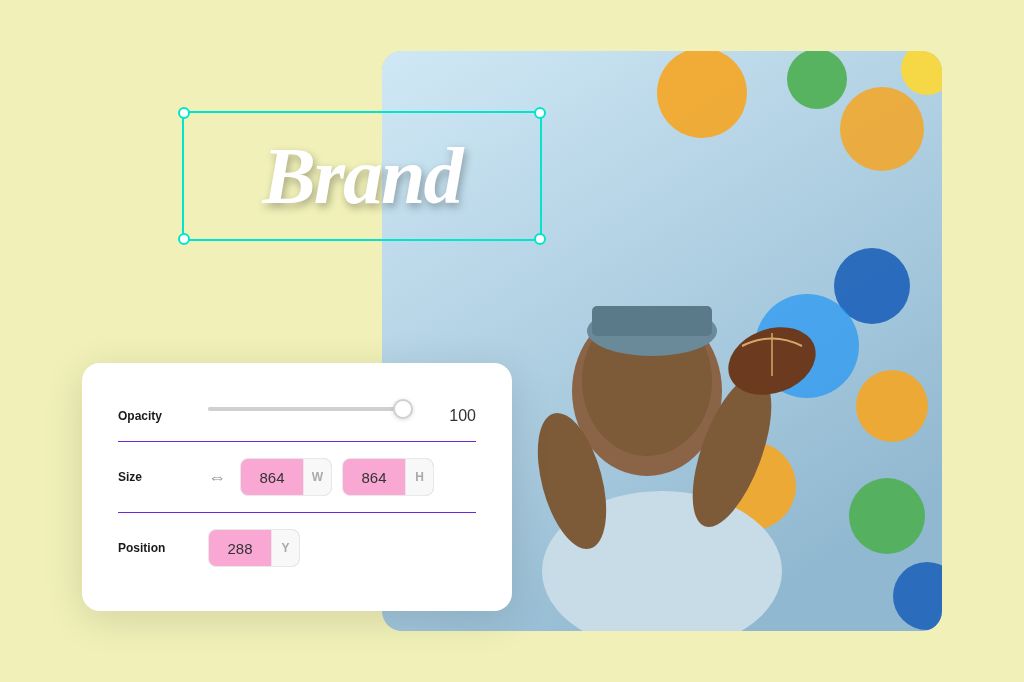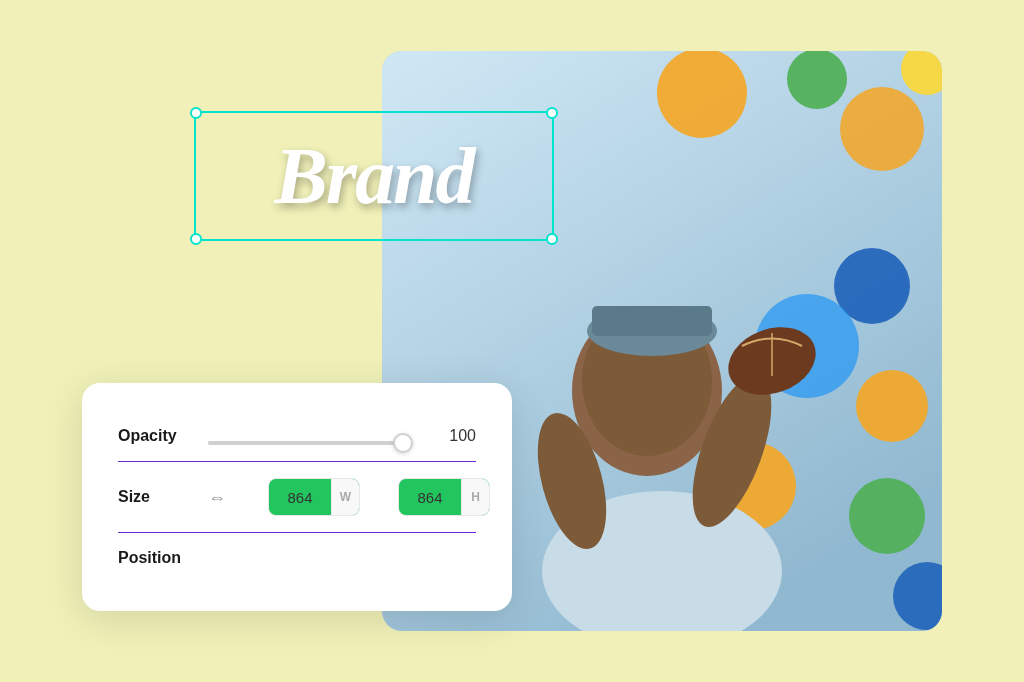--- a/index.html
+++ b/index.html
@@ -30,21 +30,21 @@
       height: 580px;
       border-radius: 20px;
       overflow: hidden;
       background: #b8d4e8;
     }
 
     
     .brand-selection {
       position: absolute;
       top: 60px;
-      left: 112px;
+      left: 100px;
       width: 360px;
       height: 130px;
       border: 2.5px solid #00e5cc;
       border-radius: 4px;
       z-index: 10;
     }
 
     .corner-handle {
       position: absolute;
       width: 12px;
@@ -91,32 +91,32 @@
       display: flex;
       align-items: center;
       padding: 16px 0;
     }
 
     .panel-row + .panel-row {
       border-top: 1px solid #6d28d9;
     }
 
     .row-label {
-      font-size: 16px;
+      font-size: 12px;
       font-weight: 600;
       color: #1a1a1a;
       width: 90px;
       flex-shrink: 0;
     }
 
     
     .opacity-slider-container {
       flex: 1;
       display: flex;
-      align-items: flex-end;
+      align-items: flex-start;
       gap: 28px;
     }
 
     .slider-track {
       flex: 1;
       height: 4px;
       background: #e0e0e0;
       border-radius: 2px;
       position: relative;
     }
@@ -162,22 +162,21 @@
       cursor: pointer;
       margin-right: 4px;
     }
 
     .dimension-input {
       display: flex;
       align-items: flex-end;
       border: 1.5px solid #e8e8e8;
       border-radius: 8px;
       overflow: hidden;
-      background: #22c55e;
-      margin-left: 28px;
+      background: #f9a8d4;
     }
 
     .dimension-input input {
       width: 62px;
       height: 36px;
       border: none;
       outline: none;
       text-align: center;
       font-size: 15px;
       font-weight: 500;
@@ -288,17 +287,21 @@
         <div class="dimension-input">
           <input type="text" value="864" style="">
           <span class="dimension-label">H</span>
         </div>
       </div>
     </div>
 
     <div class="panel-row">
       <span class="row-label">Position</span>
       <div class="size-controls">
+        <div class="dimension-input">
+          <input type="text" value="288" style="">
+          <span class="dimension-label">Y</span>
+        </div>
       </div>
     </div>
 
   </div>
 </div>
 
 </body></html>

